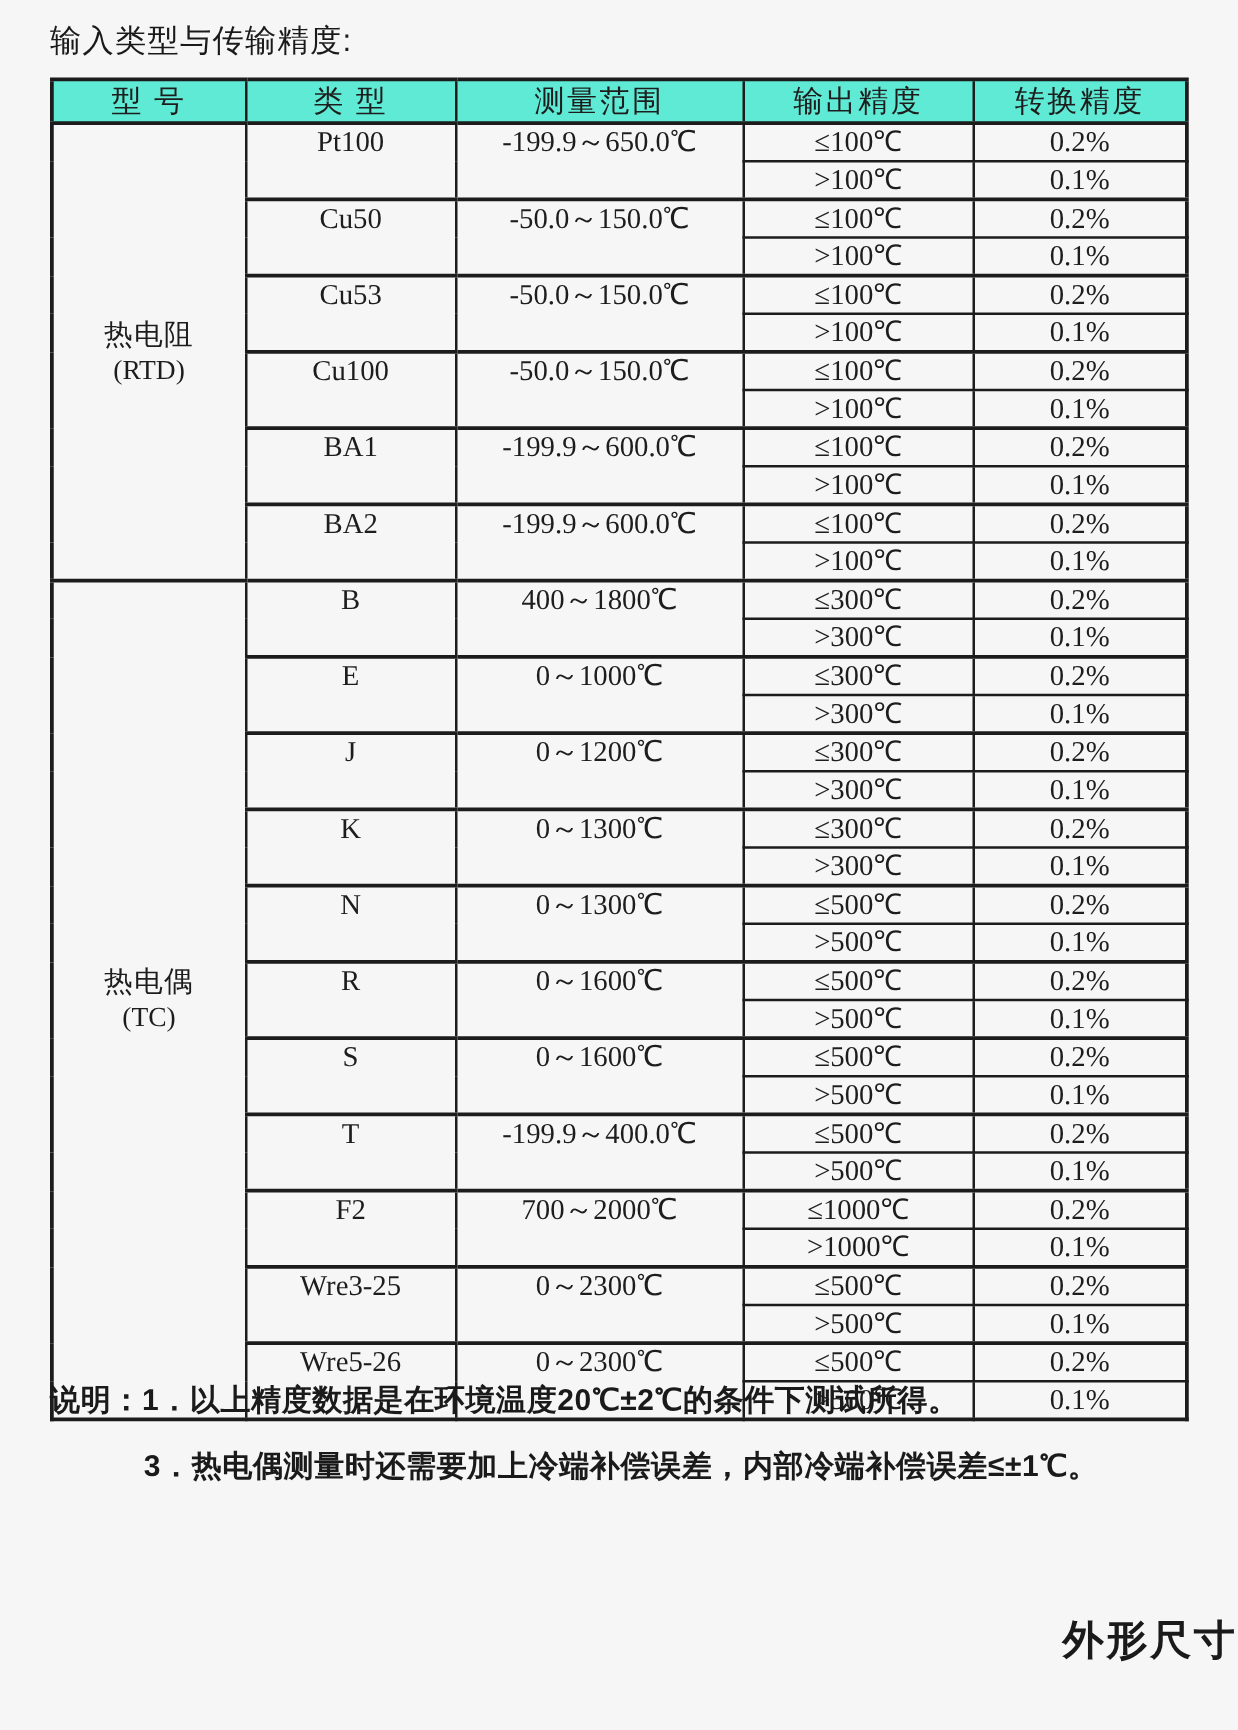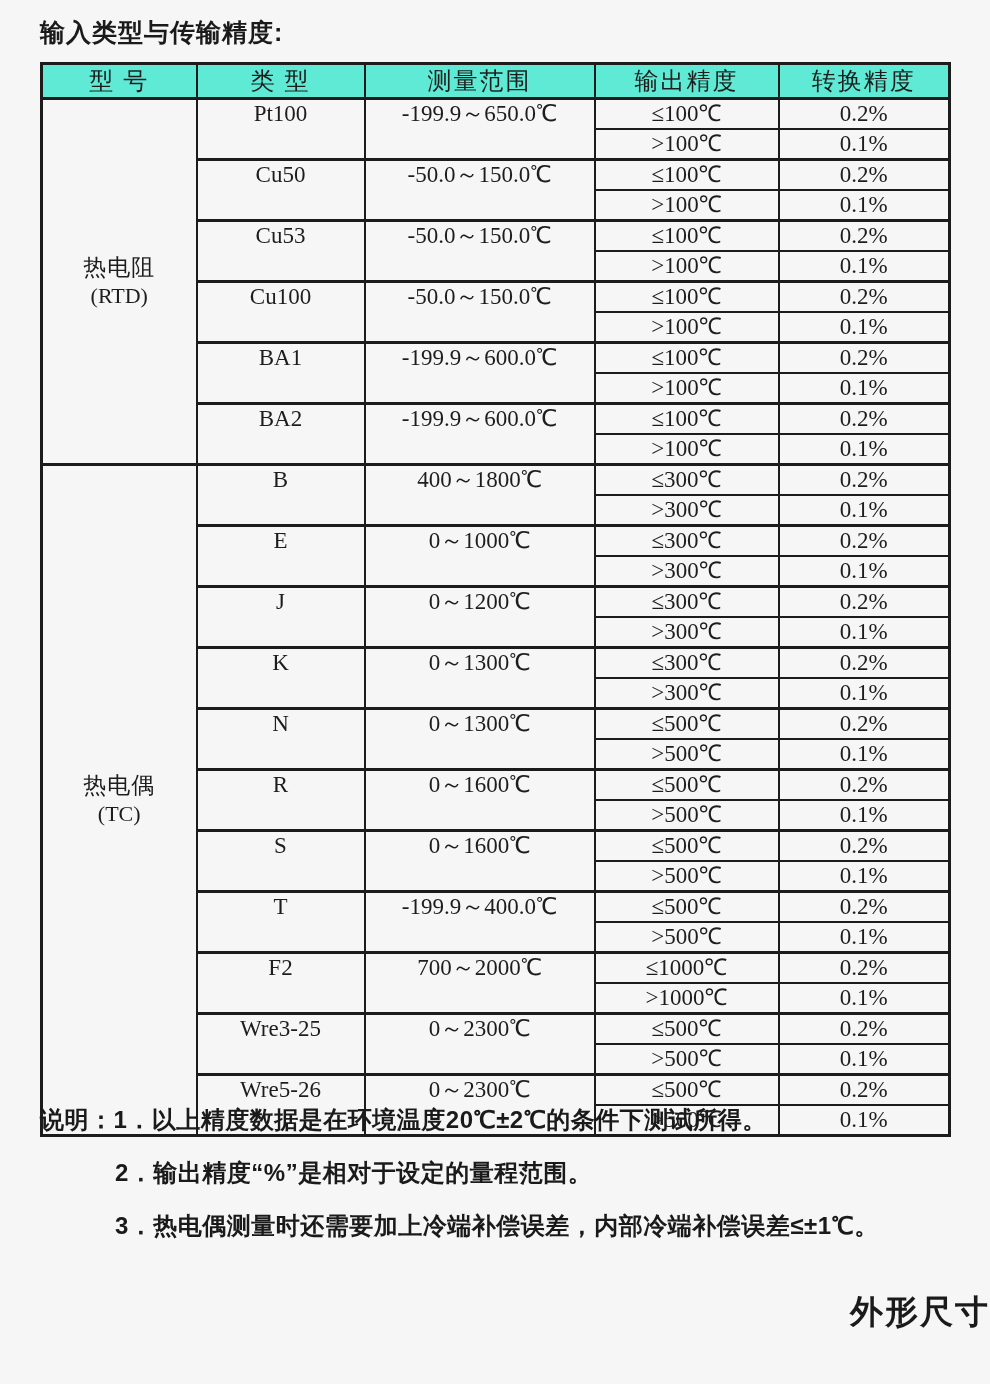--- a/index.html
+++ b/index.html
@@ -7,21 +7,21 @@
     width:990px;height:1384px;
     background:#f6f6f6;
     font-family:"Liberation Sans", sans-serif;
     color:#1a1a1a;
     overflow:hidden;
   }
   .doc{position:relative;width:990px;height:1384px;}
 
   .doc-title{
     position:absolute;left:40px;top:16px;
-    font-size:25px;font-weight:bold;letter-spacing:1px;
+    font-size:25px;font-weight:normal;letter-spacing:1px;
   }
 
   table.spec{
     position:absolute;left:40px;top:62px;
     border-collapse:collapse;table-layout:fixed;
     width:908px;
     font-family:"Liberation Serif", serif;
     color:#1d1d1d;
   }
   table.spec th{
@@ -273,19 +273,18 @@
         </tr>
         <tr>
           <td>&gt;500℃</td>
           <td>0.1%</td>
         </tr>
       </tbody>
   </table>
 
   <div class="notes">
     <div class="note-line">说明：1．以上精度数据是在环境温度20℃±2℃的条件下测试所得。</div>
-    <div class="note-line indented">2．输出精度“%”是相对于设定的量程范围。</div>
     <div class="note-line indented">3．热电偶测量时还需要加上冷端补偿误差，内部冷端补偿误差≤±1℃。</div>
   </div>
 
   <div class="section-title">外形尺寸</div>
 
 </div>
 
 </body></html>

